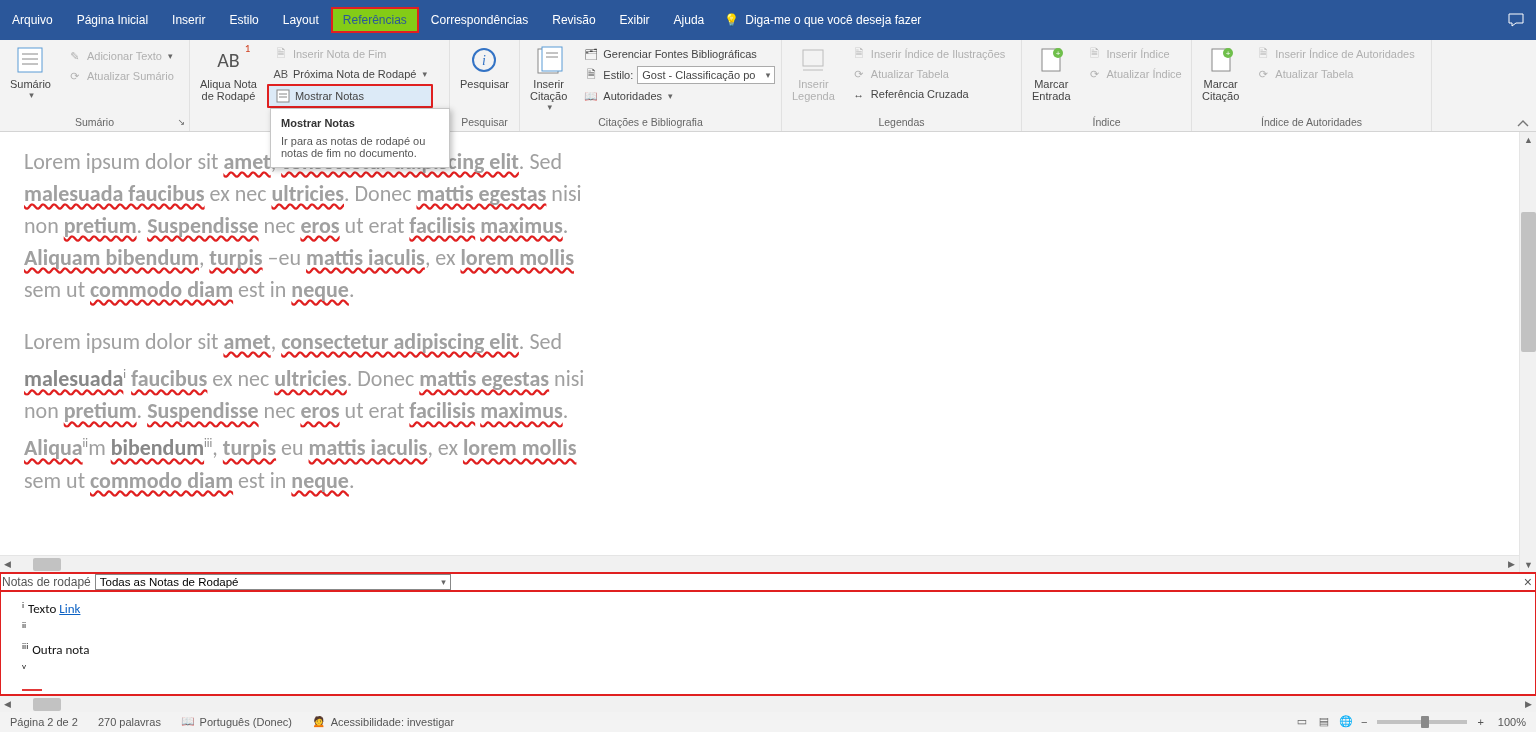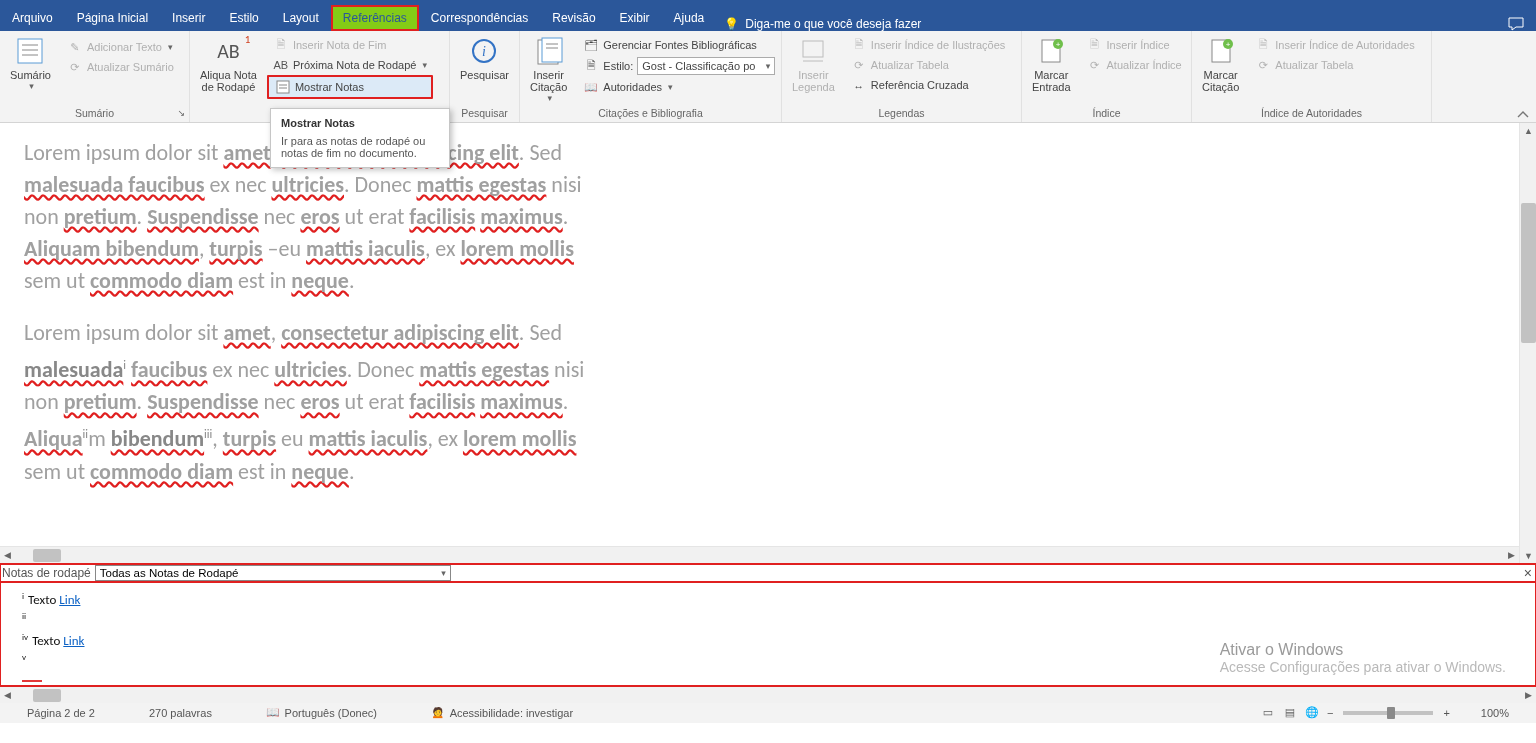--- a/index.html
+++ b/index.html
@@ -1,19 +1,19 @@
 <!DOCTYPE html>
 <html><head>
 <meta charset="utf-8">
 <style>
   * { box-sizing: border-box; }
   html, body { margin: 0; padding: 0; width: 1536px; height: 743px; font-family: "Segoe UI", Tahoma, sans-serif; background: #fff; overflow: hidden; }
 
   
-  .titlebar { height: 31px; background: #2b579a; display: flex; align-items: flex-end; font-size: 12px; color: #fff; }
+  .titlebar { height: 40px; background: #2b579a; display: flex; align-items: center; font-size: 12px; color: #fff; }
   .titlebar .tab { padding: 0 12px; height: 26px; line-height: 26px; cursor: pointer; }
   .titlebar .tab.active { background: #84cc16; color: #2b579a; outline: 2px solid #e02020; outline-offset: -2px; }
   .titlebar .tellme { display: flex; align-items: center; gap: 6px; margin-left: 8px; }
   .titlebar .tellme .bulb { font-size: 12px; }
   .titlebar .spacer { flex: 1; }
   .titlebar .comment { padding: 0 12px; font-size: 14px; }
 
   
   .ribbon { height: 92px; background: #f3f3f3; border-bottom: 1px solid #d4d4d4; display: flex; position: relative; }
   .group { display: flex; flex-direction: column; border-right: 1px solid #e1e1e1; padding-top: 4px; }
@@ -69,21 +69,21 @@
   .footpane-hscroll { height: 17px; background: #f1f1f1; border-top: 1px solid #e5e5e5; display:flex; align-items:center; }
   .footpane-hscroll .thumb { width: 28px; height: 13px; background: #c2c2c2; border-radius: 2px; margin-left: 18px; }
   .footpane-hscroll .arrow { width:15px; height:15px; display:flex; align-items:center; justify-content:center; color:#666; font-size:9px; }
 
   
   .watermark { position: absolute; right: 30px; bottom: 26px; text-align: left; color: #b9b9b9; font-size: 14px; pointer-events: none; }
   .watermark .wline1 { font-size: 16px; color: #9a9a9a; }
 
   
   .status { height: 22px; background: #f3f3f3; border-top: 1px solid #d4d4d4; display: flex; align-items: center; font-size: 11px; color: #555; }
-  .status .seg { padding: 0 27px; display: flex; align-items: center; gap: 5px; height: 100%; cursor: pointer; }
+  .status .seg { padding: 0 10px; display: flex; align-items: center; gap: 5px; height: 100%; cursor: pointer; }
   .status .sep { flex: 1; }
   .viewbtn { width: 22px; height: 18px; border: 1px solid transparent; display:flex; align-items:center; justify-content:center; font-size:11px; color:#666; }
   .slider { width: 90px; height: 4px; background: #c2c2c2; position: relative; margin: 0 6px; }
   .slider .knob { position: absolute; top: -4px; left: 44px; width: 8px; height: 12px; background: #8a8a8a; border-radius: 1px; }
   svg { display: block; }
 </style>
 </head>
 <body>
 
 <div class="titlebar">
@@ -359,37 +359,33 @@
     <span class="combo">
       <span>Todas as Notas de Rodapé</span>
       <span class="drop">▾</span>
     </span>
     <span class="close">×</span>
   </div>
   <div class="footpane-body">
     <div class="notes">
       <div class="fn-line"><sup>i</sup><span>Texto </span><span class="link">Link</span></div>
       <div class="fn-line"><sup>ii</sup></div>
-      <div class="fn-line"><sup>iv</sup><span>Texto </span><span class="link">Link</span></div>
+      <div class="fn-line"><sup>iii</sup><span>Outra nota</span></div>
       <div class="fn-line"><sup>v</sup></div>
 
     </div>
     <div class="redbar"></div>
   </div>
   <div class="footpane-hscroll">
     <div class="arrow">◀</div>
     <div class="thumb"></div>
     <div style="flex:1"></div>
     <div class="arrow">▶</div>
   </div>
 
-  <div class="watermark">
-    <div class="wline1">Ativar o Windows</div>
-    <div>Acesse Configurações para ativar o Windows.</div>
-  </div>
 </div>
 
 <div class="status">
   <div class="seg">Página 2 de 2</div>
   <div class="seg">270 palavras</div>
   <div class="seg">
     <span>📖</span>
     <span>Português (Donec)</span>
   </div>
   <div class="seg">

